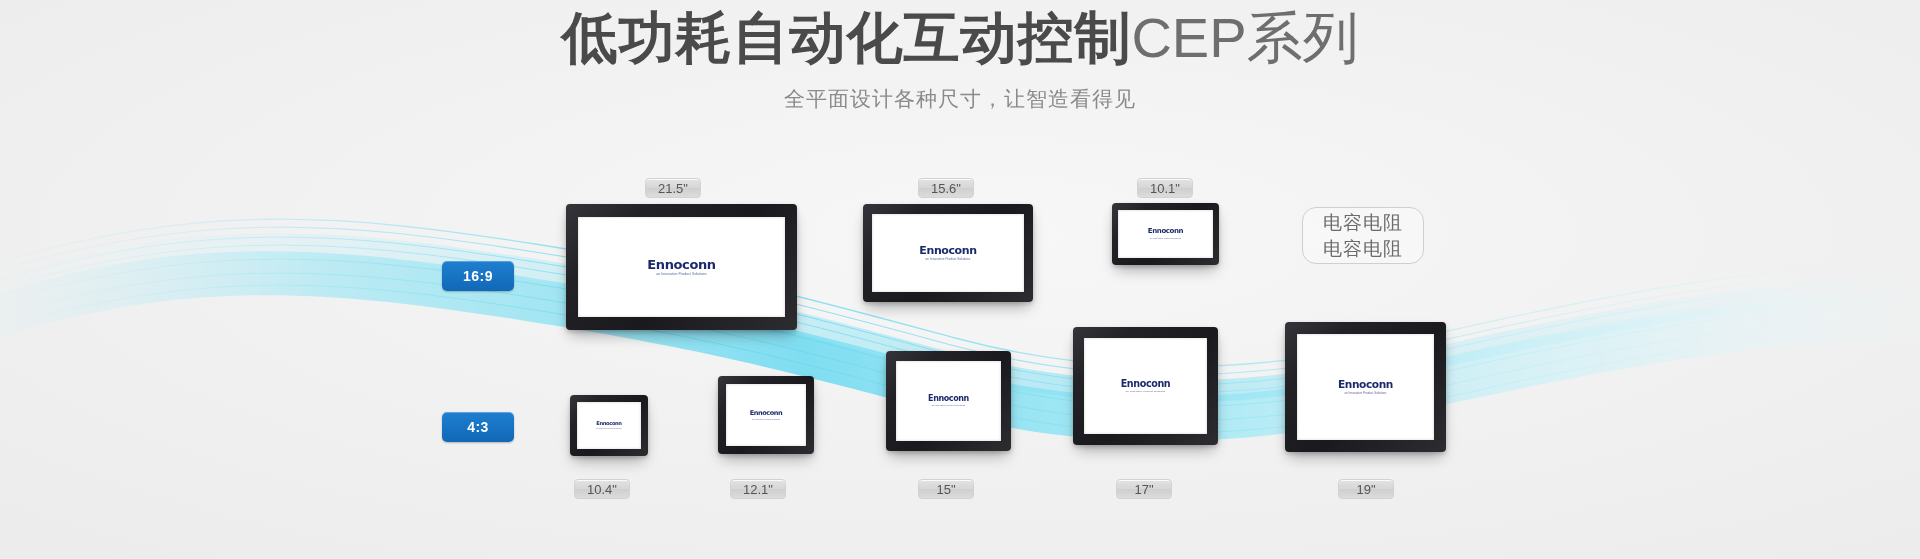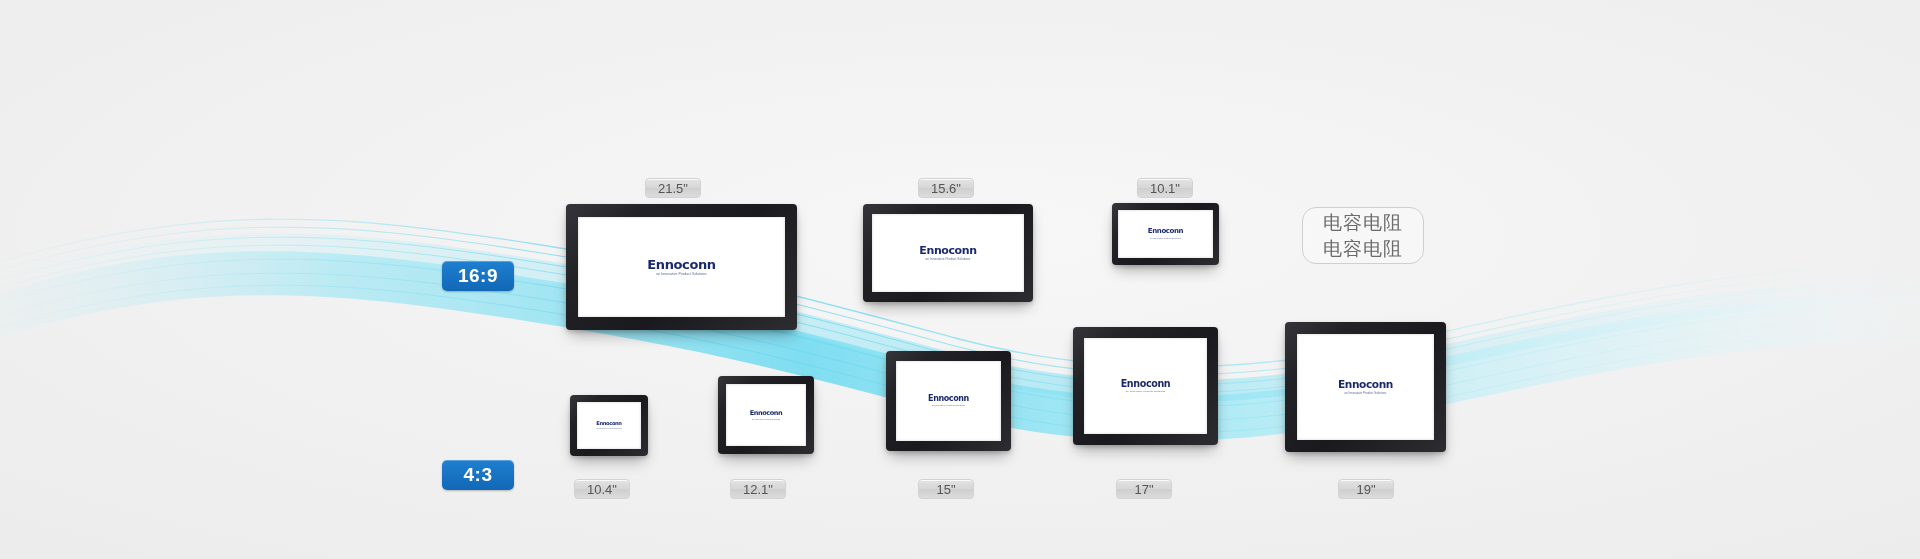--- a/index.html
+++ b/index.html
@@ -82,21 +82,21 @@
     position: absolute;
     display: flex;
     align-items: center;
     justify-content: center;
     width: 72px;
     height: 30px;
     border-radius: 5px;
     background: linear-gradient(180deg, #1f7fd0 0%, #1168b6 100%);
     box-shadow: 0 1px 2px rgba(0,0,0,0.25), inset 0 1px 0 rgba(255,255,255,0.28);
     color: #ffffff;
-    font-size: 19px;
+    font-size: 14px;
     font-weight: bold;
     letter-spacing: 0.5px;
   }
 
   
   .size-badge {
     position: absolute;
     display: flex;
     align-items: center;
     justify-content: center;
@@ -211,27 +211,31 @@
 
     <path d="M -20 268 C 195 200 345 214 535 244 C 715 272 815 300 955 338 C 1105 378 1255 376 1435 334 C 1635 288 1815 256 1940 270" fill="none" stroke="url(#wgthin)" stroke-width="1.3"></path>
     <path d="M -20 276 C 195 208 345 222 535 252 C 715 280 815 308 955 346 C 1105 386 1255 384 1435 342 C 1635 296 1815 264 1940 278" fill="none" stroke="url(#wgthin)" stroke-width="1.1"></path>
     <path d="M -20 286 C 195 218 345 232 535 262 C 715 290 815 318 955 356 C 1105 396 1255 394 1435 352 C 1635 306 1815 274 1940 288" fill="none" stroke="url(#wgthin)" stroke-width="1"></path>
     <path d="M -20 294 C 195 226 345 240 535 270 C 715 298 815 326 955 364 C 1105 404 1255 402 1435 360 C 1635 314 1815 282 1940 296" fill="none" stroke="url(#wgthin)" stroke-width="0.9"></path>
     <path d="M -20 308 C 195 240 345 254 535 284 C 715 312 815 340 955 378 C 1105 418 1255 416 1435 374 C 1635 328 1815 296 1940 310" fill="none" stroke="url(#wgthin)" stroke-width="0.9"></path>
     <path d="M -20 322 C 195 254 345 268 535 298 C 715 326 815 354 955 392 C 1105 432 1255 430 1435 388 C 1635 342 1815 310 1940 324" fill="none" stroke="url(#wgthin)" stroke-width="0.8"></path>
     <path d="M -20 334 C 195 266 345 280 535 310 C 715 338 815 366 955 404 C 1105 444 1255 442 1435 400 C 1635 354 1815 322 1940 336" fill="none" stroke="url(#wgthin)" stroke-width="0.8"></path>
   </svg>
 
+  <div class="header">
+    <h1 class="title"><span>低功耗自动化互动控制</span><span class="light">CEP系列</span></h1>
+    <p class="subtitle">全平面设计各种尺寸，让智造看得见</p>
+  </div>
 
   <div class="stage">
 
     <div class="ratio-badge" style="left:442px; top:261px;">
       <span>16:9</span>
     </div>
-    <div class="ratio-badge" style="left:442px; top:412px;margin-top:48px;">
+    <div class="ratio-badge" style="left:442px; top:412px;">
       <span>4:3</span>
     </div>
 
     <div class="size-badge" style="left:645px; top:178px;">
       <span>21.5"</span>
     </div>
     <div class="monitor" style="left:566px; top:204px; width:231px; height:126px; padding:13px 12px;">
       <div class="screen">
         <div class="logo">
           <span class="logo-word" style="font-size:13px;">Ennoconn</span>

